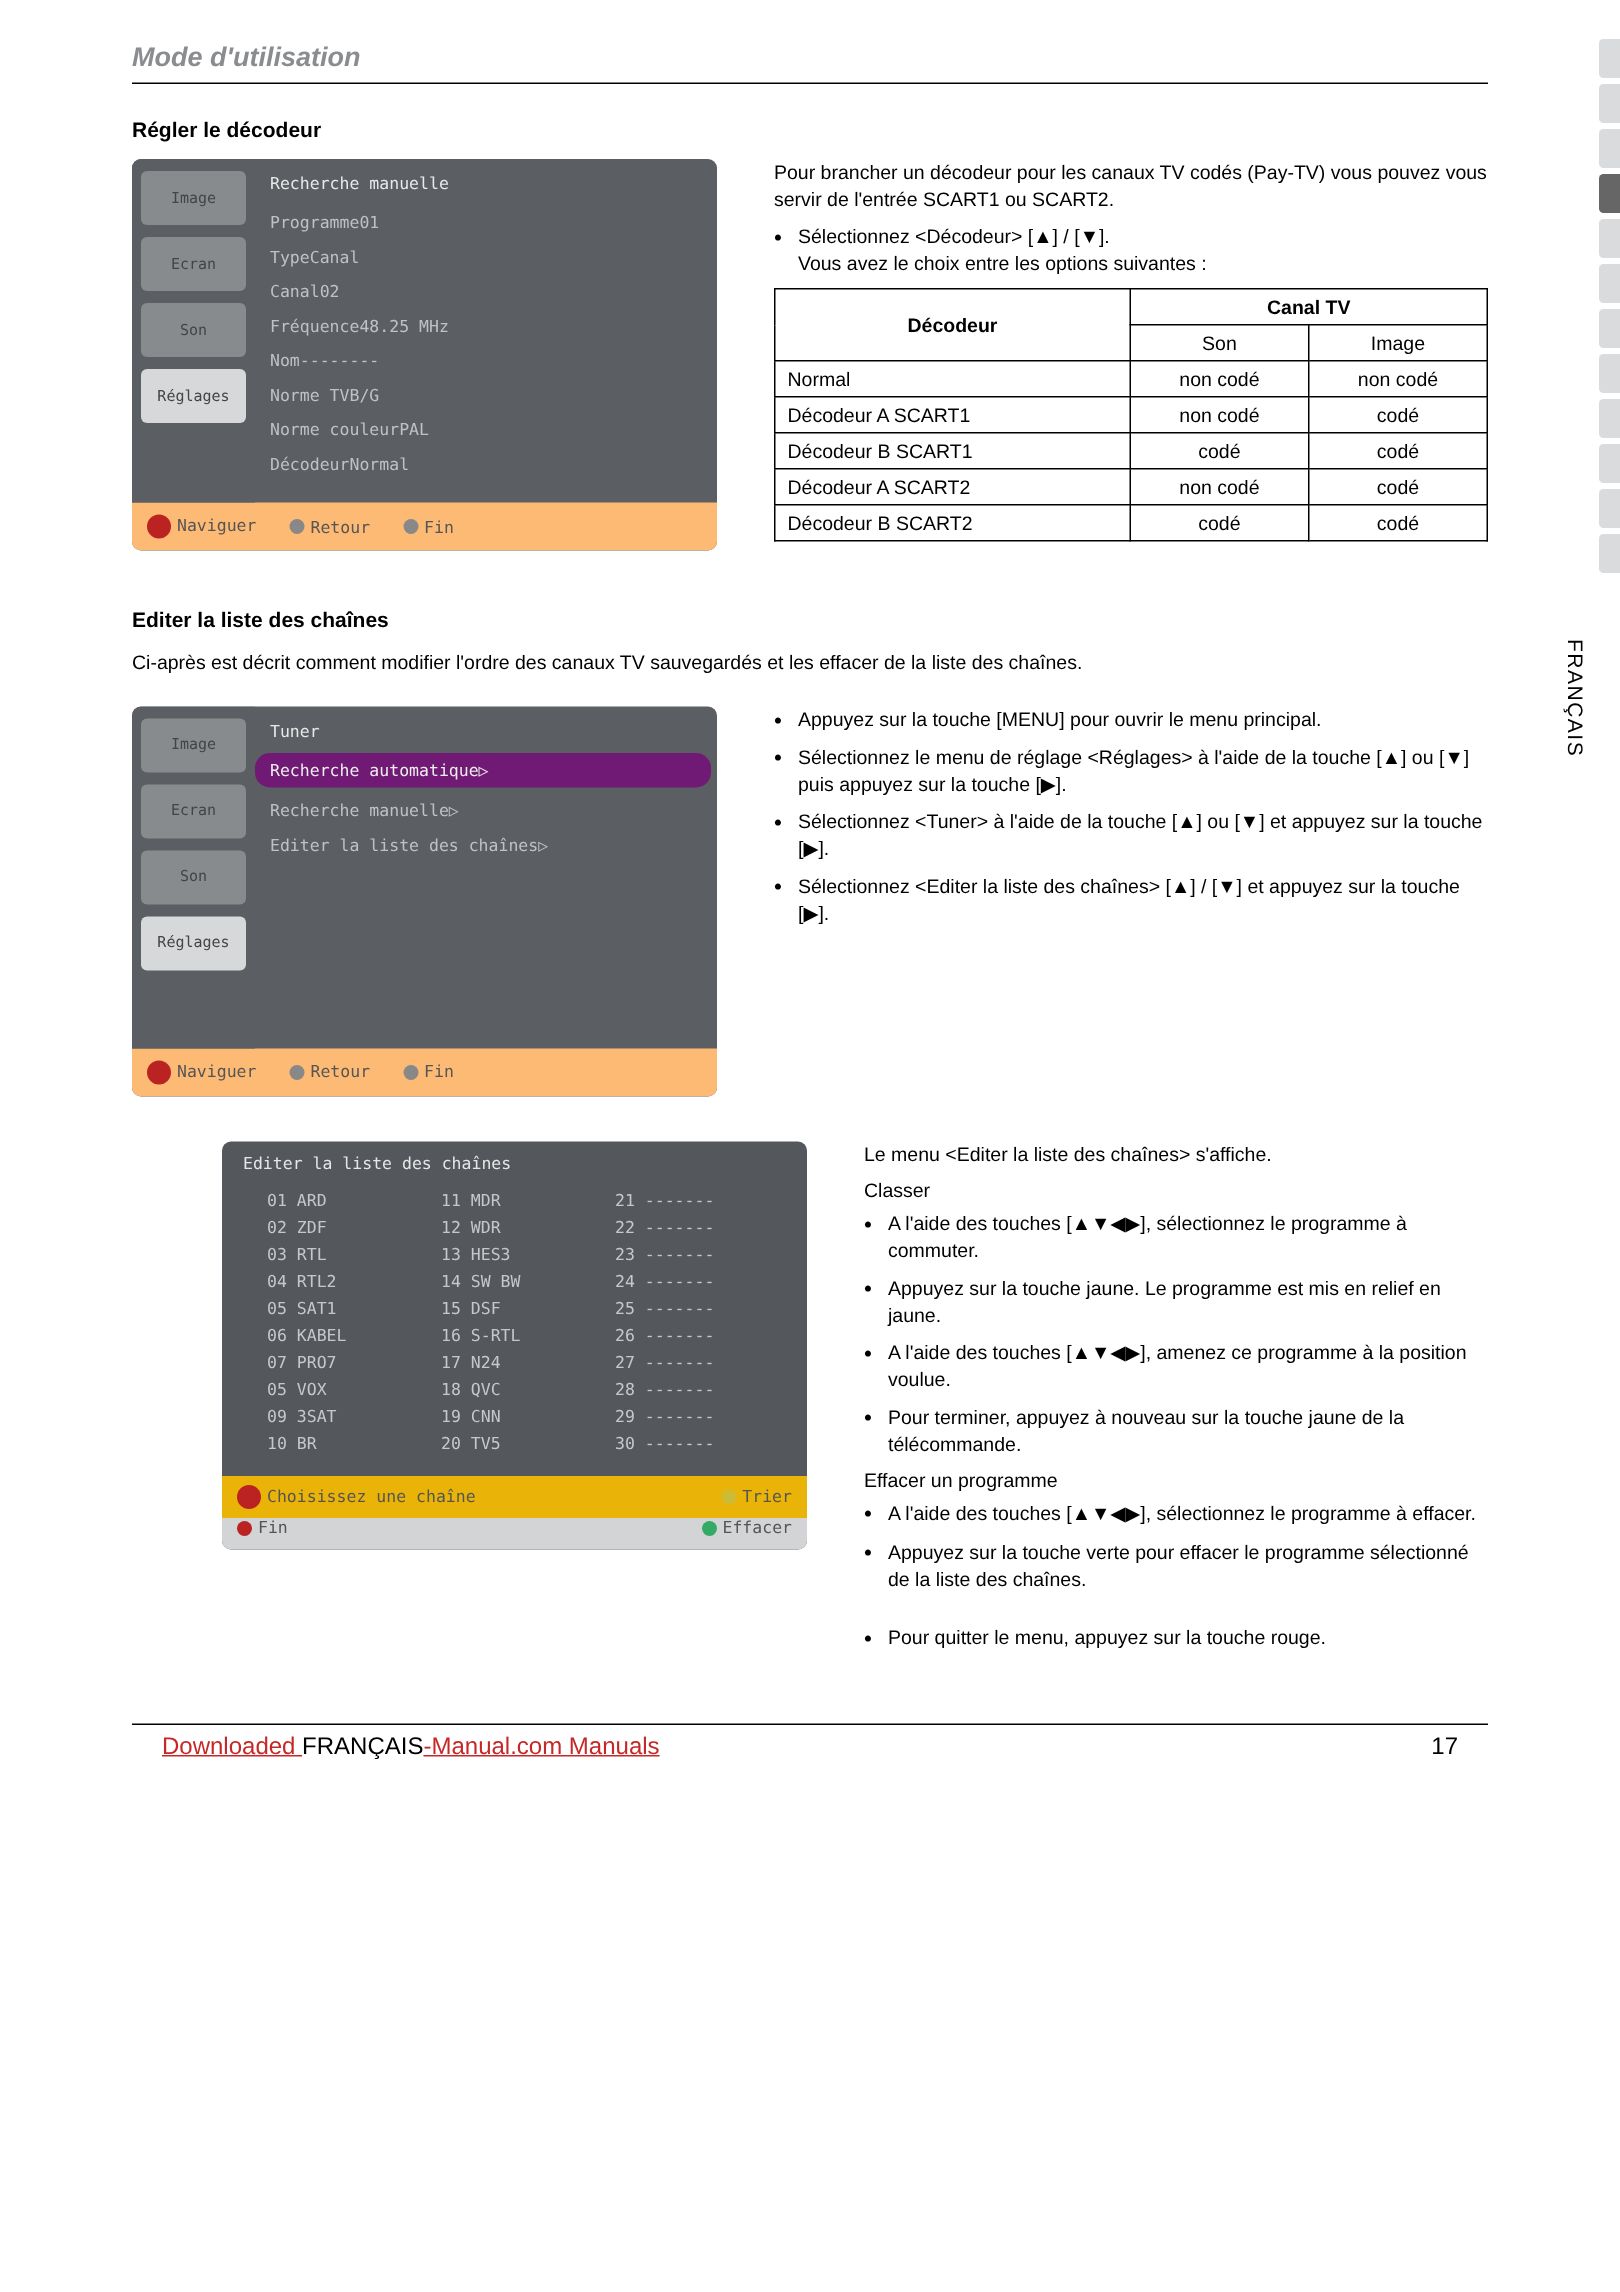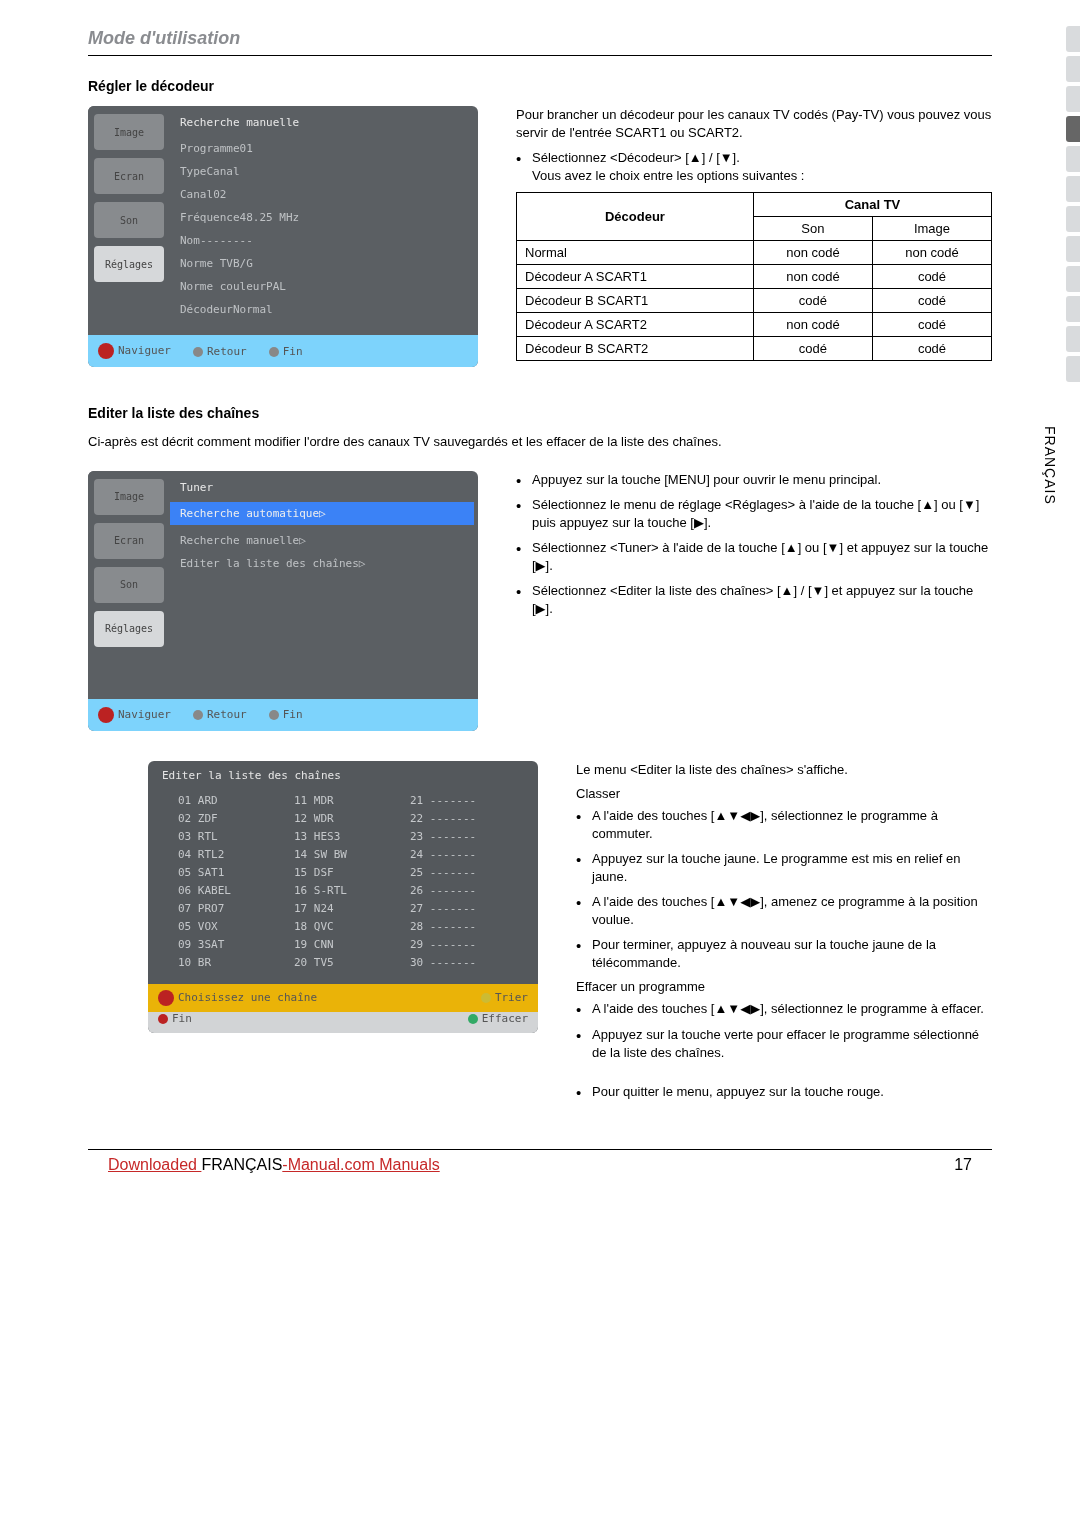--- a/index.html
+++ b/index.html
@@ -12,22 +12,22 @@
   .col { flex: 1; }
   
   .osd { background: #5b5f63; color: #c5c8cb; border-radius: 6px; padding: 0; width: 390px; font-family: monospace; font-size: 11px; overflow: hidden; }
   .osd-body { display: flex; }
   .osd-side { background: #5b5f63; padding: 8px 6px; width: 82px; display: flex; flex-direction: column; gap: 8px; }
   .osd-ic { background: #888b8e; color: #444; height: 36px; border-radius: 4px; display: flex; align-items: center; justify-content: center; font-size: 10px; flex-direction: column; padding: 2px; text-align: center; line-height: 1.1; }
   .osd-ic.sel { background: #d6d8da; color: #444; }
   .osd-main { flex: 1; padding: 10px 14px 14px 10px; }
   .osd-title { color: #e8e8e8; margin-bottom: 8px; }
   .osd-row { display: flex; padding: 5px 0; color: #bfc2c5; }
-  .osd-row.sel { background: #3b82f6; margin: 4px -10px; padding: 5px 10px; color: #eee; }
-  .osd-foot { background: #7dd3fc; color: #555; padding: 8px 10px; display: flex; align-items: center; gap: 22px; font-size: 11px; }
+  .osd-row.sel { background: #701a75; margin: 4px -10px; padding: 5px 10px; color: #eee; border-radius: 10px; }
+  .osd-foot { background: #fdba74; color: #555; padding: 8px 10px; display: flex; align-items: center; gap: 22px; font-size: 11px; }
   .dot { display: inline-block; width: 10px; height: 10px; border-radius: 50%; background: #888; margin-right: 4px; vertical-align: middle; }
   .dot.red { background: #b22; }
   .dot.yel { background: #cb3; }
   .dot.grn { background: #3a6; }
   .nav-ic { display:inline-block; width:16px; height:16px; border-radius:50%; background:#b22; margin-right:4px; vertical-align:middle; position:relative; }
   
   .para { font-size: 13px; line-height: 1.35; margin-bottom: 8px; }
   ul.b { list-style: none; padding-left: 0; }
   ul.b > li { position: relative; padding-left: 16px; margin-bottom: 8px; font-size: 13px; line-height: 1.35; }
   ul.b > li::before { content: "•"; position: absolute; left: 0; top: 0; font-size: 15px; }

